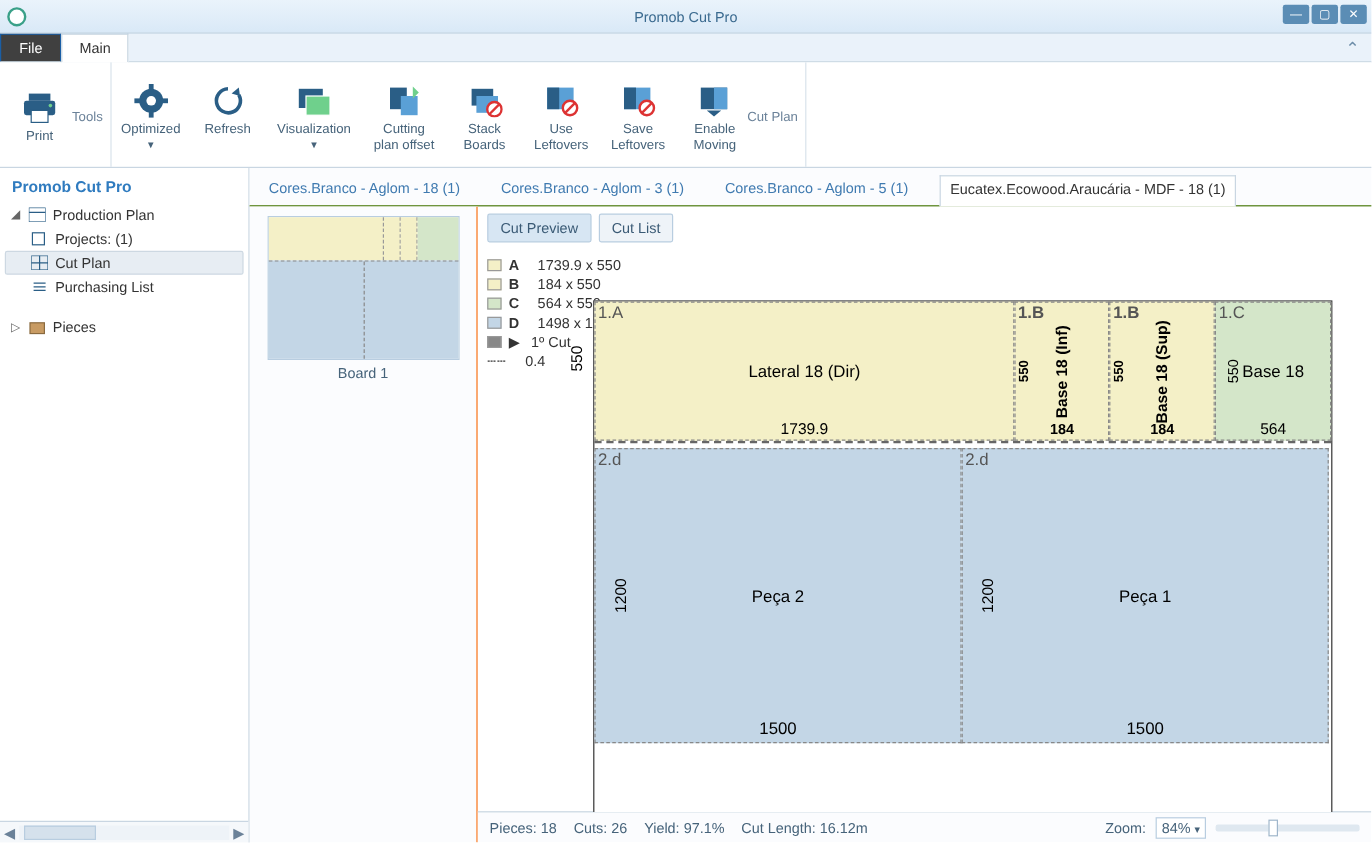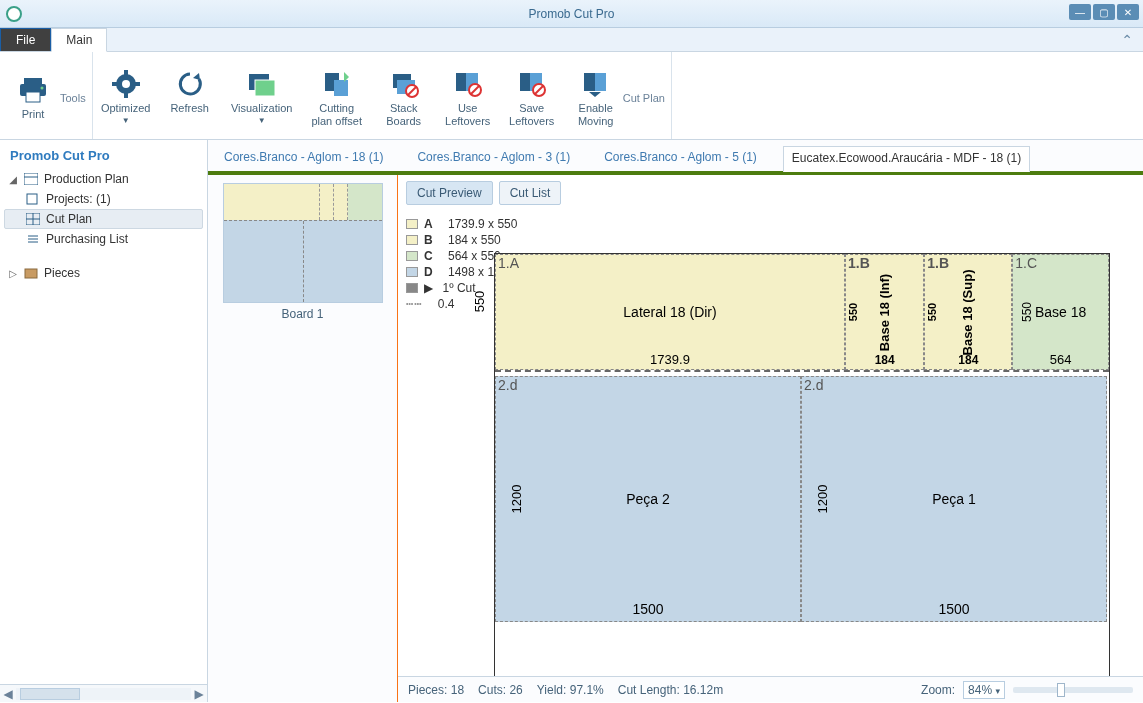--- a/index.html
+++ b/index.html
@@ -38,21 +38,21 @@
 .tree-node.indent1 { padding-left:22px;}
 .tree-node.active { background:#e7edf3; border:1px solid #cdd8e2; border-radius:2px; padding:2px 3px 2px 21px;}
 .tree-node .nic { width:14px; height:12px; display:inline-block;}
 .side-scroll { height:18px; border-top:1px solid #c9d6e2; display:flex; align-items:center; background:#f5f8fb;}
 .side-scroll .arrow { width:16px; text-align:center; color:#6b8299; cursor:pointer;}
 .side-scroll .track { flex:1; height:12px; background:#eef3f8; position:relative;}
 .side-scroll .thumb { position:absolute; left:4px; width:60px; height:12px; background:#d5e1ec; border:1px solid #b8cde0;}
 
 
 .main { flex:1; display:flex; flex-direction:column; }
-.material-tabs { display:flex; border-bottom:4px solid #4d7c0f; padding:6px 8px 0 8px; gap:18px; background:#fbfcfe;}
+.material-tabs { display:flex; border-bottom:1px solid #4d7c0f; padding:6px 8px 0 8px; gap:18px; background:#fbfcfe;}
 .mtab { padding:4px 8px 6px 8px; color:#3f7ab0; cursor:pointer; font-size:12px; white-space:nowrap;}
 .mtab.active { color:#333; border:1px solid #c9d6e2; border-bottom:1px solid #fff; background:#fff; margin-bottom:-1px;}
 
 .workspace { flex:1; display:flex; overflow:hidden;}
 .boards-panel { width:190px; border-right:1px solid #f97316; padding:8px; text-align:center; background:#fbfcfe;}
 .thumb-board { width:160px; height:120px; border:1px solid #b8cde0; background:#fff; position:relative; margin:0 auto;}
 .thumb-board .tr-top { position:absolute; top:0; left:0; right:0; height:36px; display:flex;}
 .thumb-board .tr-top .y { flex:1; background:#f4f0c7; border-right:1px dashed #999;}
 .thumb-board .tr-top .g { width:34px; background:#d4e6c9;}
 .thumb-board .tr-bot { position:absolute; top:36px; left:0; right:0; bottom:0; background:#c3d6e6; border-top:1px dashed #888;}

